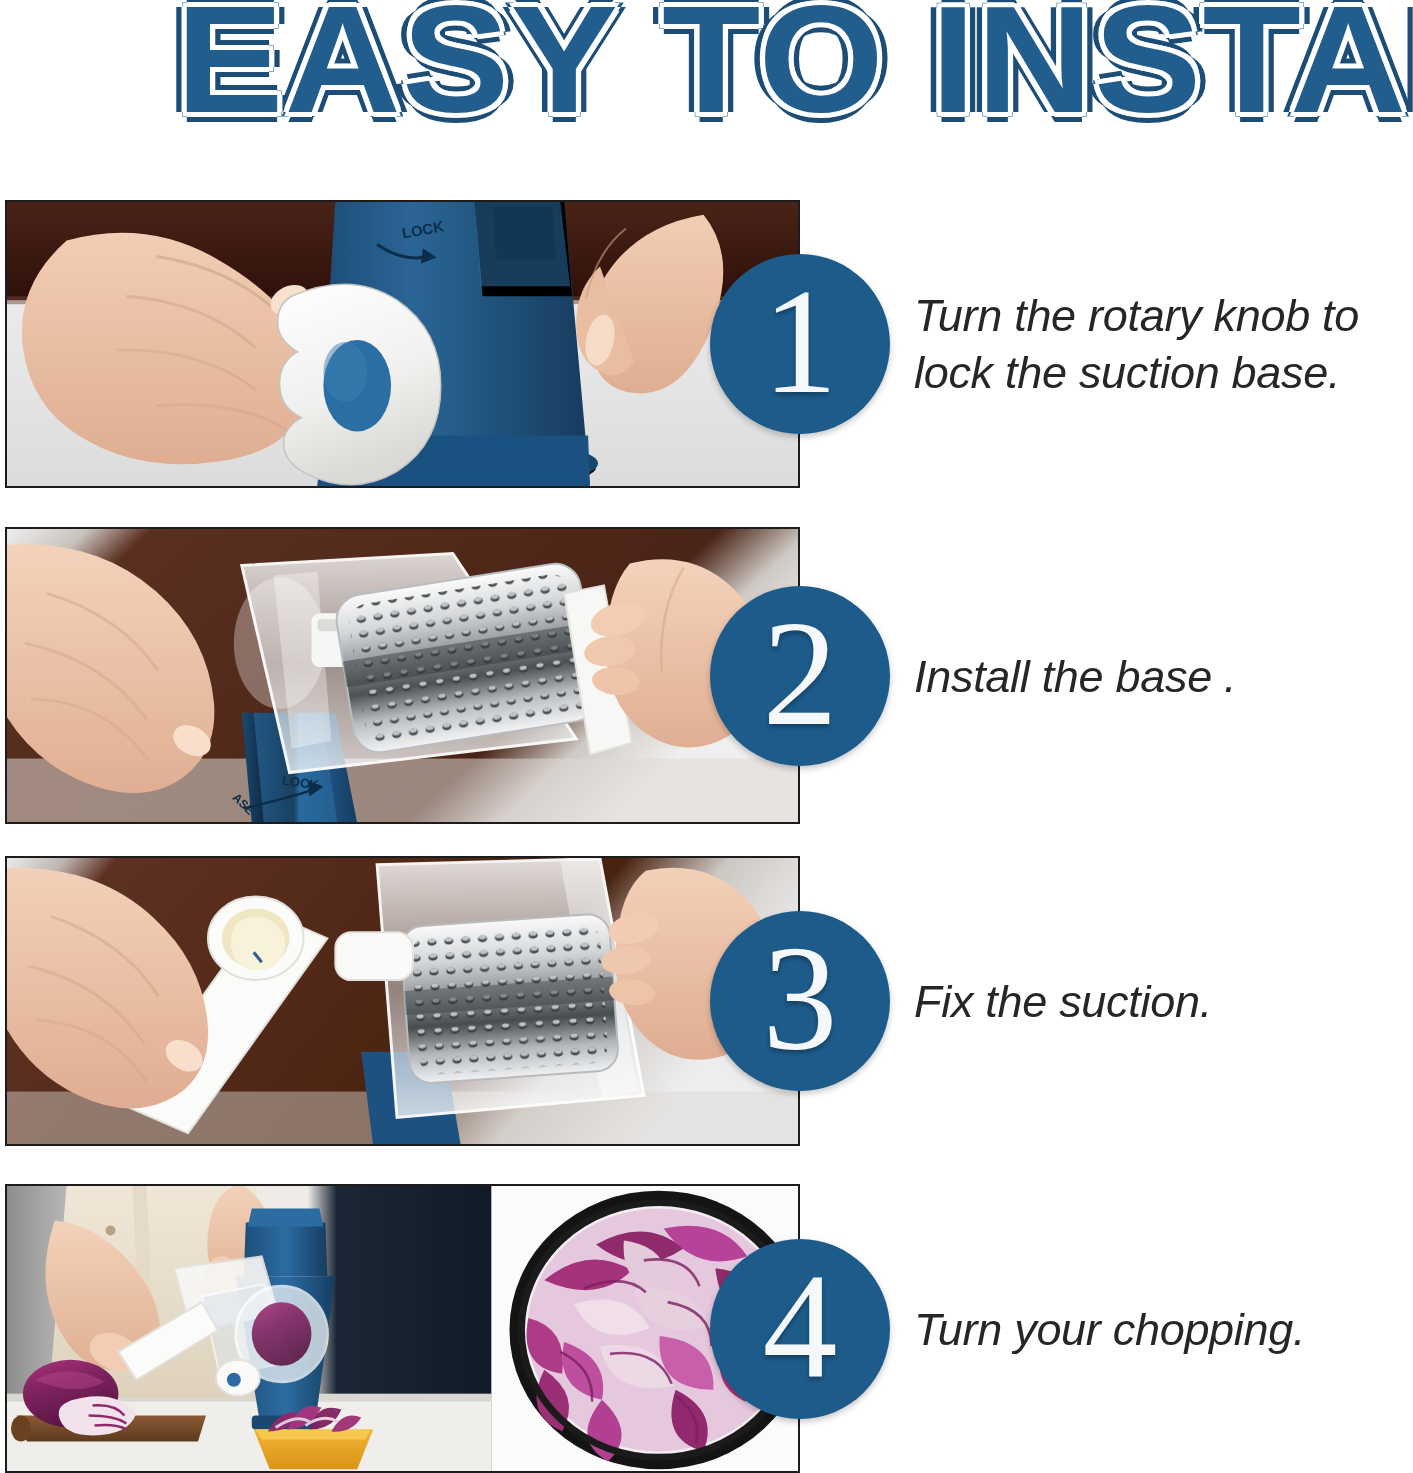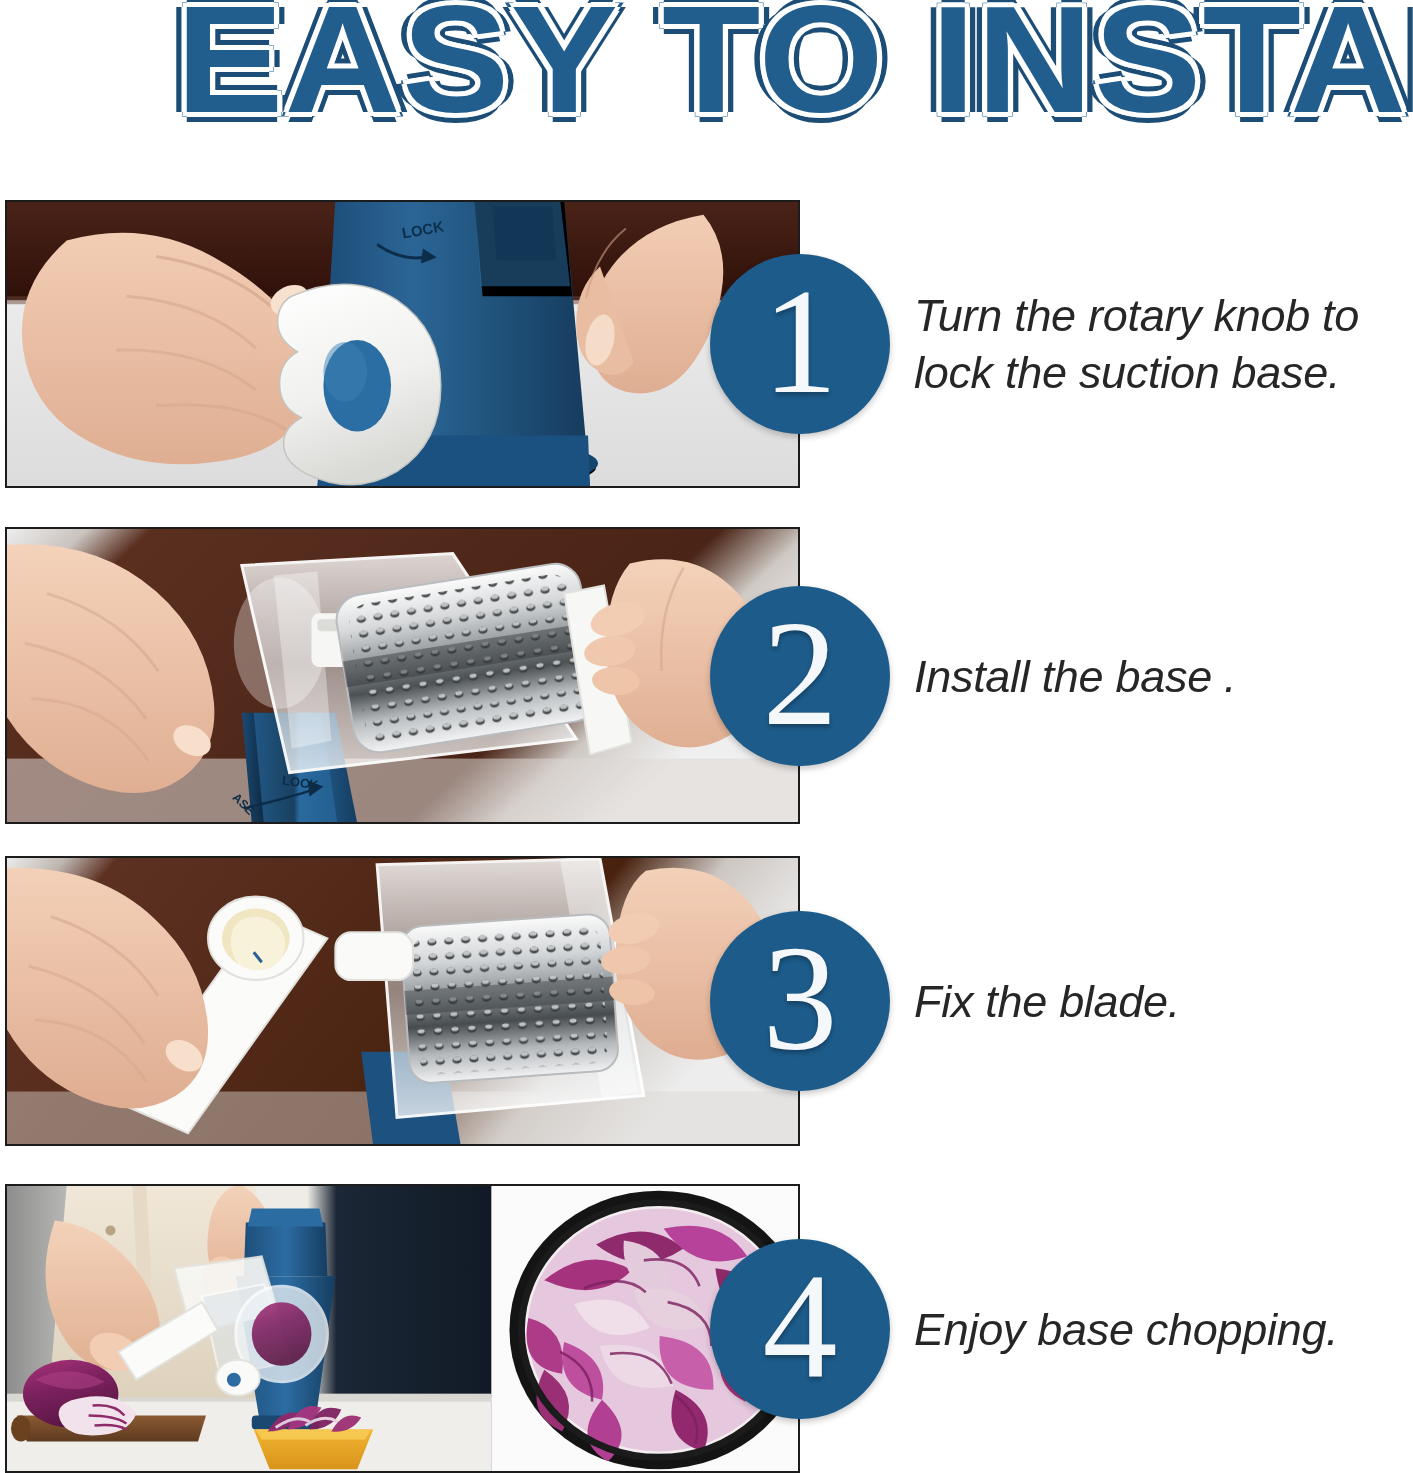--- a/index.html
+++ b/index.html
@@ -360,21 +360,21 @@
         <path d="M28 164 q74 4 112 62" stroke="#cca083" stroke-width="3" fill="none" opacity="0.35"></path>
         <ellipse cx="178" cy="200" rx="20" ry="14" fill="#f7dfcc" transform="rotate(32 178 200)"></ellipse>
       </svg>
     </div>
   </div>
 
   <div class="num-badge">
     <span>3</span>
   </div>
 
-  <div class="caption">Fix the blade.</div>
+  <div class="caption">Fix the suction.</div>
 </div>
 
 <div class="step-row" id="step-row-4">
 
   <div class="photo-frame">
     <div class="photo-stage">
       <svg viewBox="0 0 795 289" preserveAspectRatio="xMidYMid slice">
         <defs>
           <linearGradient id="s4wall" x1="0" y1="0" x2="1" y2="0">
             <stop offset="0" stop-color="#8d8d8d"></stop>
@@ -493,14 +493,14 @@
           <ellipse cx="655" cy="146" rx="138" ry="128" fill="none" stroke="#1b1b1b" stroke-width="7"></ellipse>
         </g>
       </svg>
     </div>
   </div>
 
   <div class="num-badge">
     <span>4</span>
   </div>
 
-  <div class="caption">Enjoy base chopping.</div>
+  <div class="caption">Turn your chopping.</div>
 </div>
 
 </body></html>

